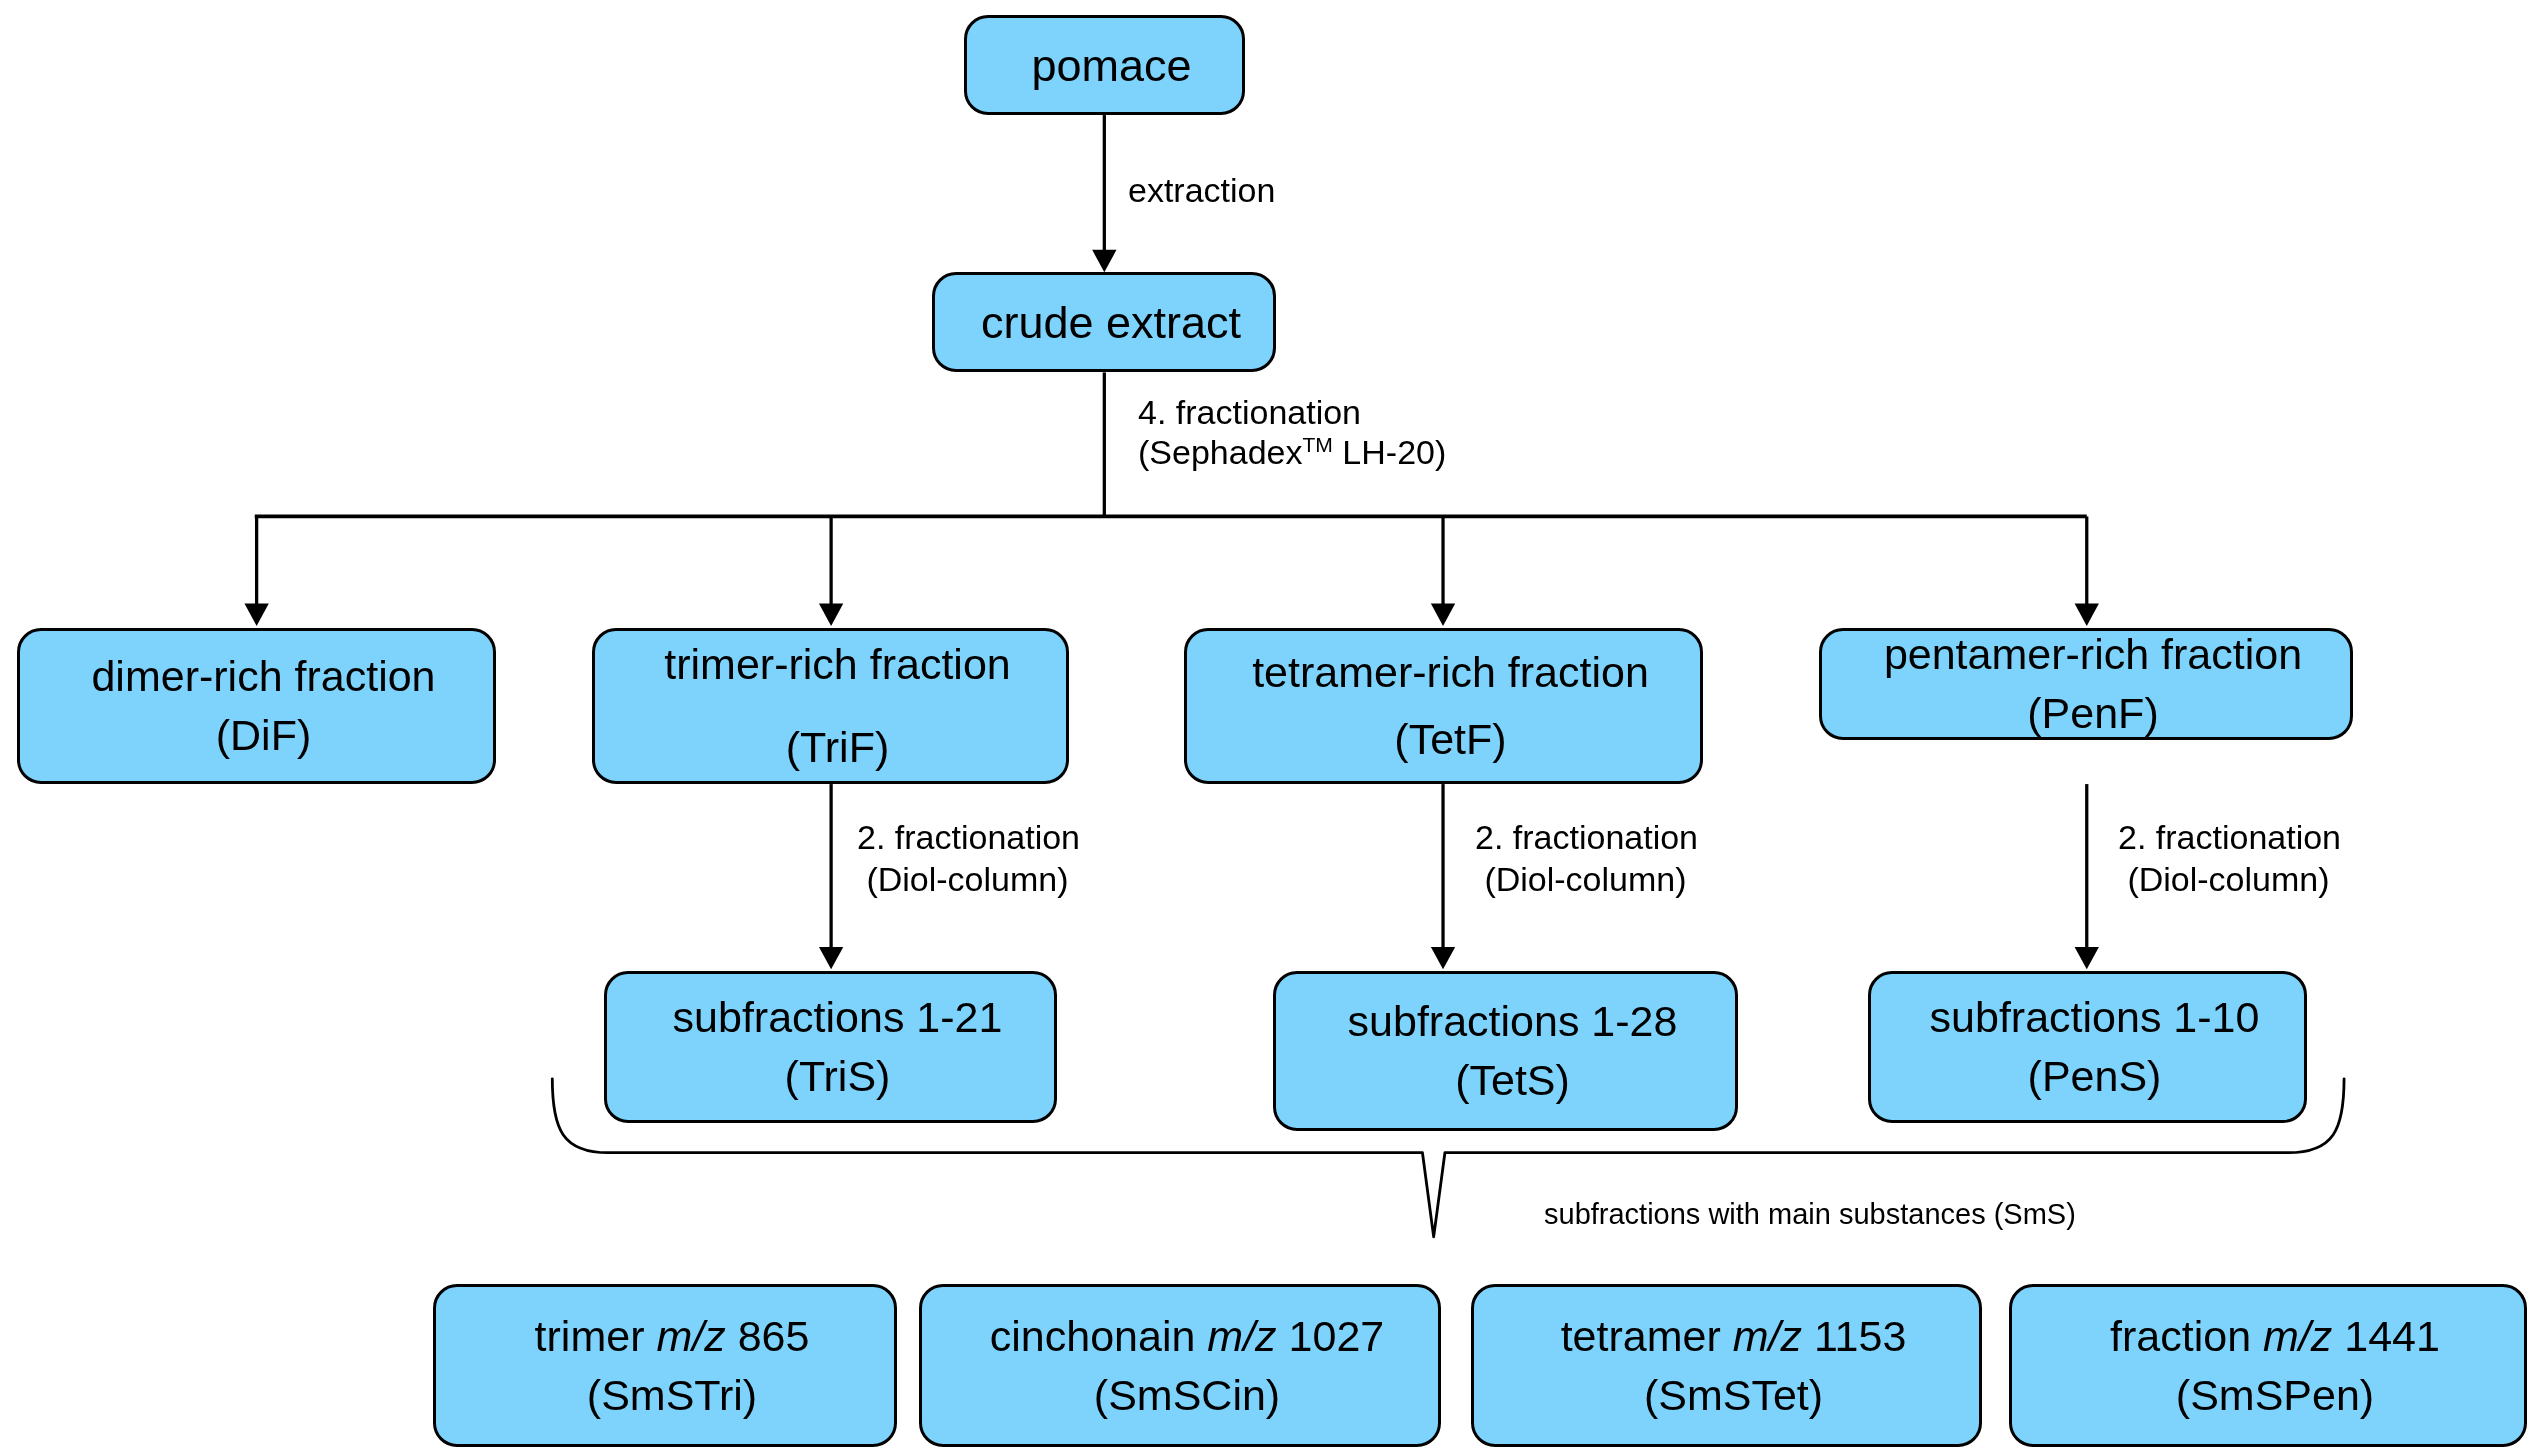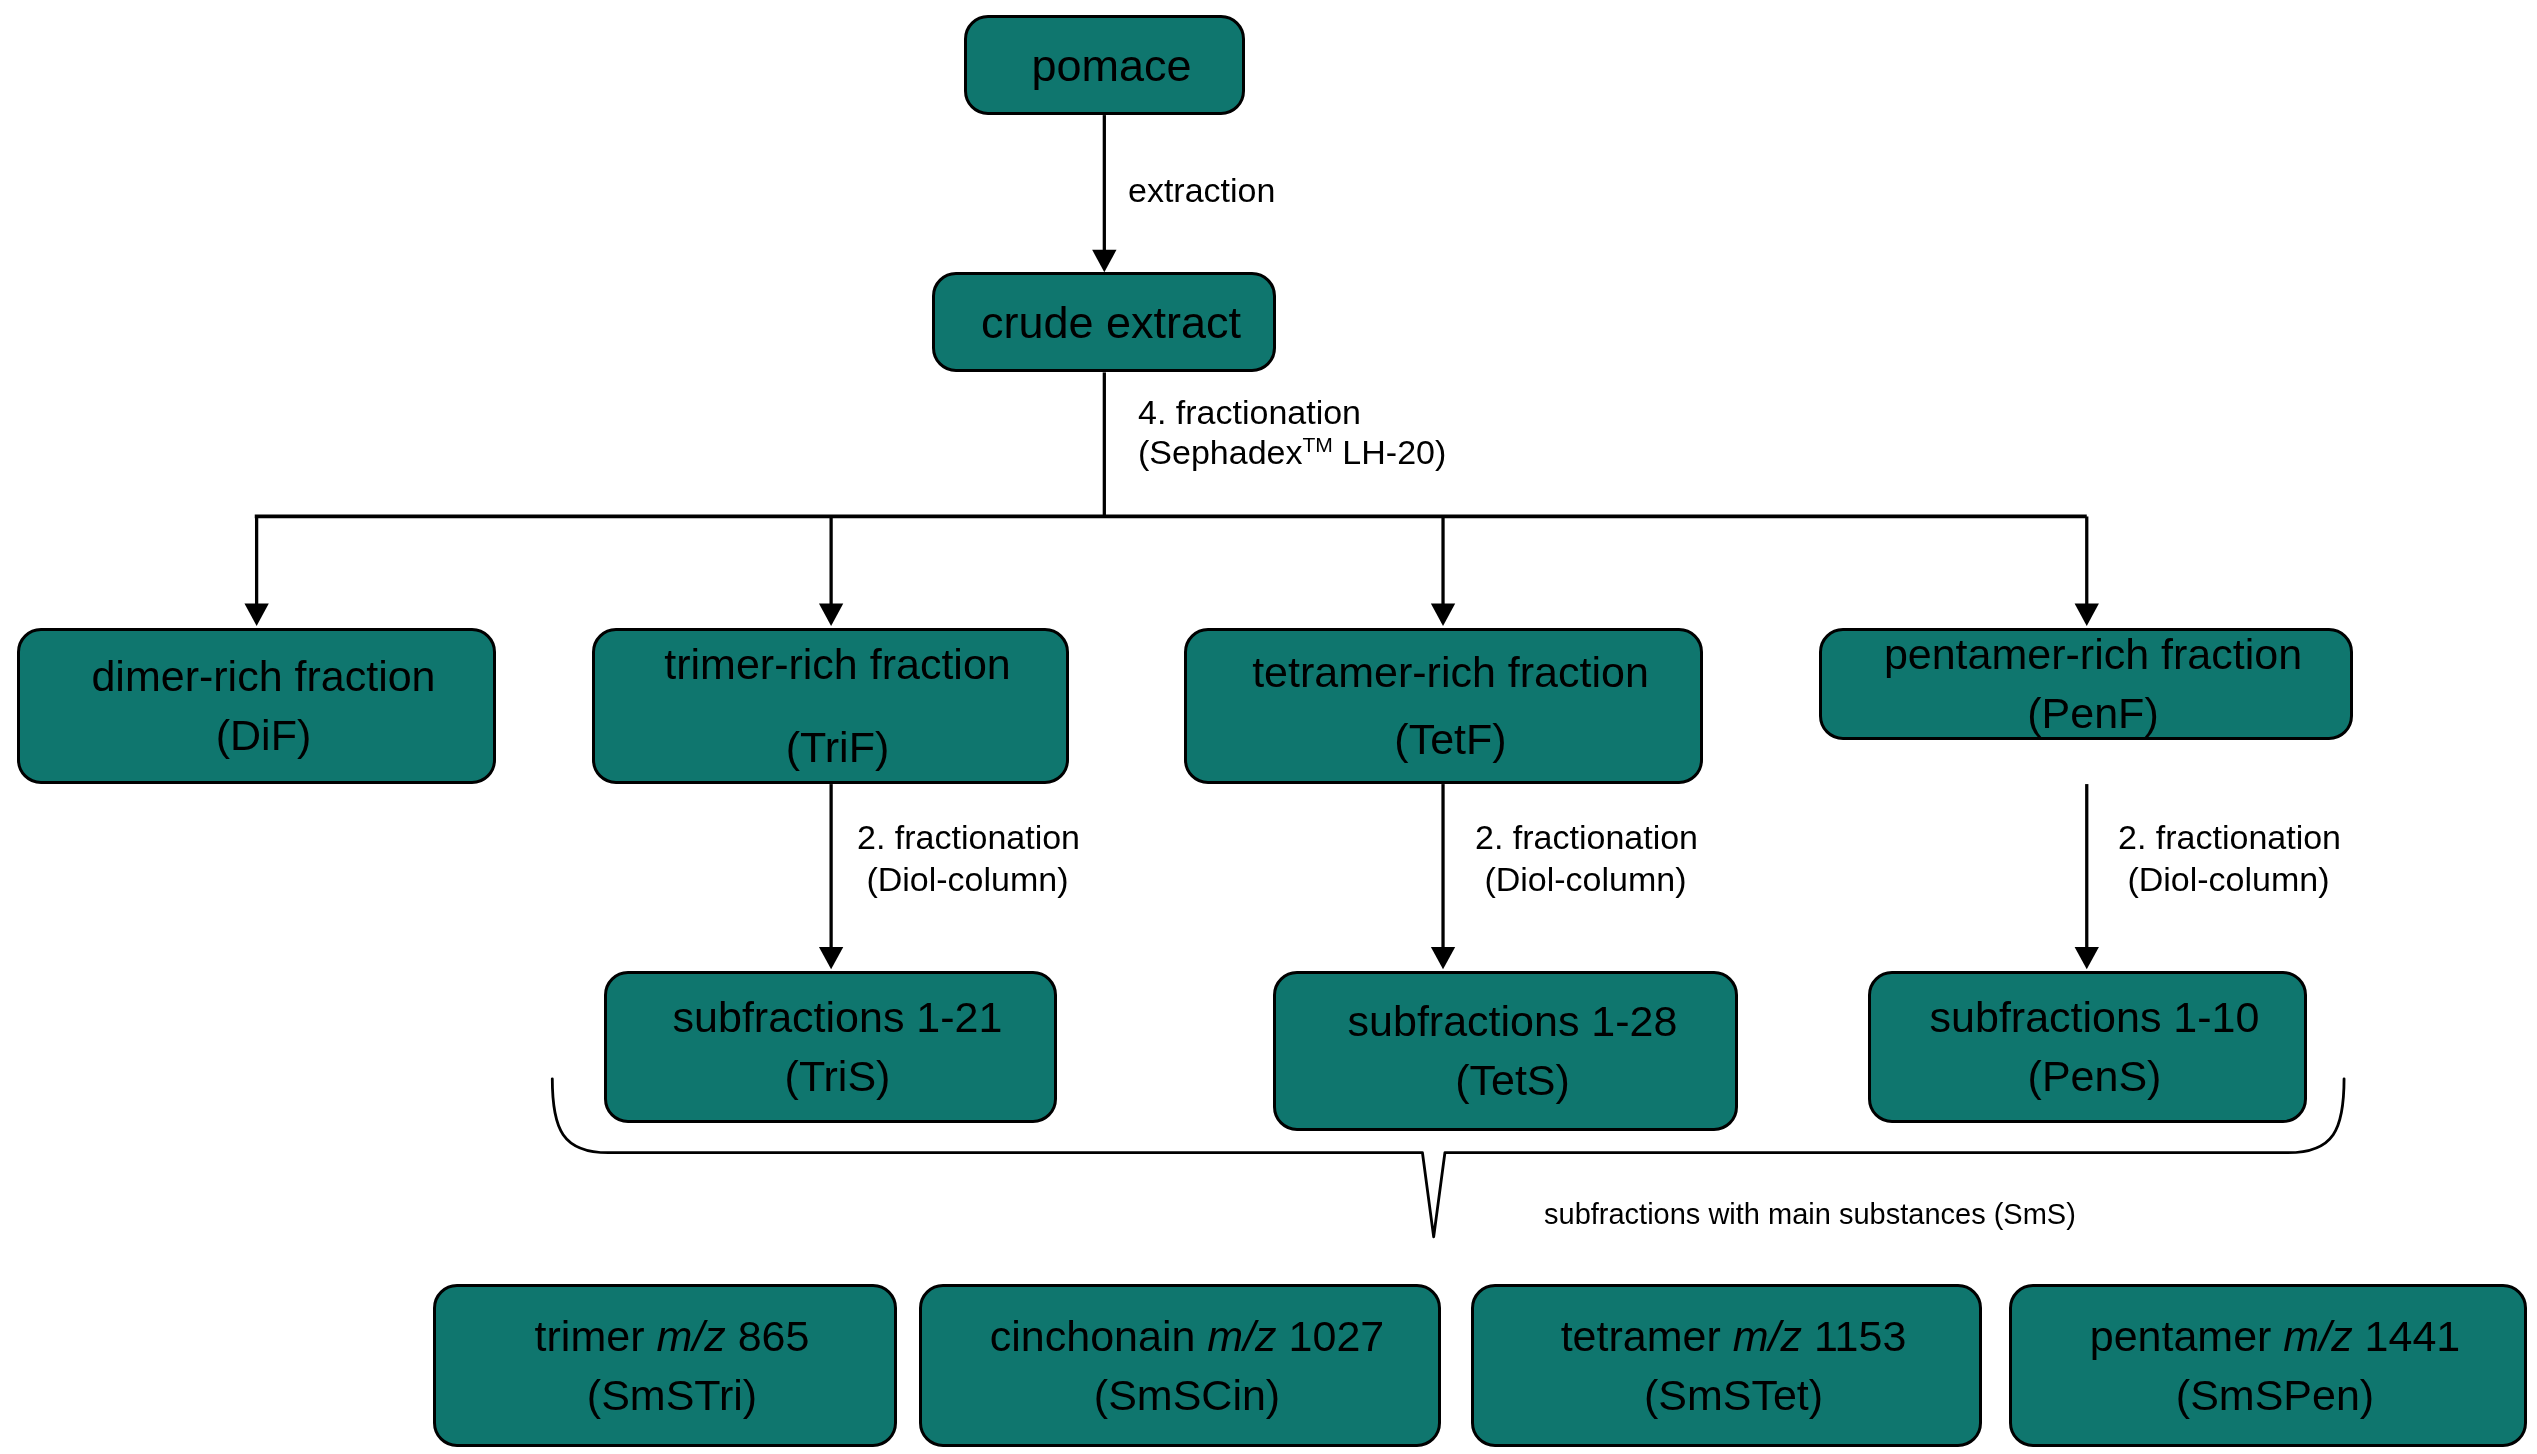--- a/index.html
+++ b/index.html
@@ -12,21 +12,21 @@
     color: #000000;
     overflow: hidden;
   }
   .layer {
     position: absolute;
     left: 0; top: 0;
   }
   .node {
     position: absolute;
     box-sizing: border-box;
-    background: #0f766e;
+    background: #7dd3fc;
     border: 3.7px solid #000000;
     border-radius: 24px;
     display: flex;
     flex-direction: column;
     align-items: center;
     justify-content: center;
     text-align: center;
     font-size: 43px;
     line-height: 59px;
     white-space: nowrap;
@@ -146,18 +146,18 @@
   </div>
   <div class="node" style="left:919px; top:1284px; width:522px; height:163px;">
     <span><span>cinchonain </span><i class="mz">m/z</i><span> 1027</span></span>
     <span>(SmSCin)</span>
   </div>
   <div class="node" style="left:1471px; top:1284px; width:511px; height:163px;">
     <span><span>tetramer </span><i class="mz">m/z</i><span> 1153</span></span>
     <span>(SmSTet)</span>
   </div>
   <div class="node" style="left:2009px; top:1284px; width:518px; height:163px;">
-    <span><span>pentamer </span><i class="mz">m/z</i><span> 1441</span></span>
+    <span><span>fraction </span><i class="mz">m/z</i><span> 1441</span></span>
     <span>(SmSPen)</span>
   </div>
 
 </div>
 
 
 </body></html>

